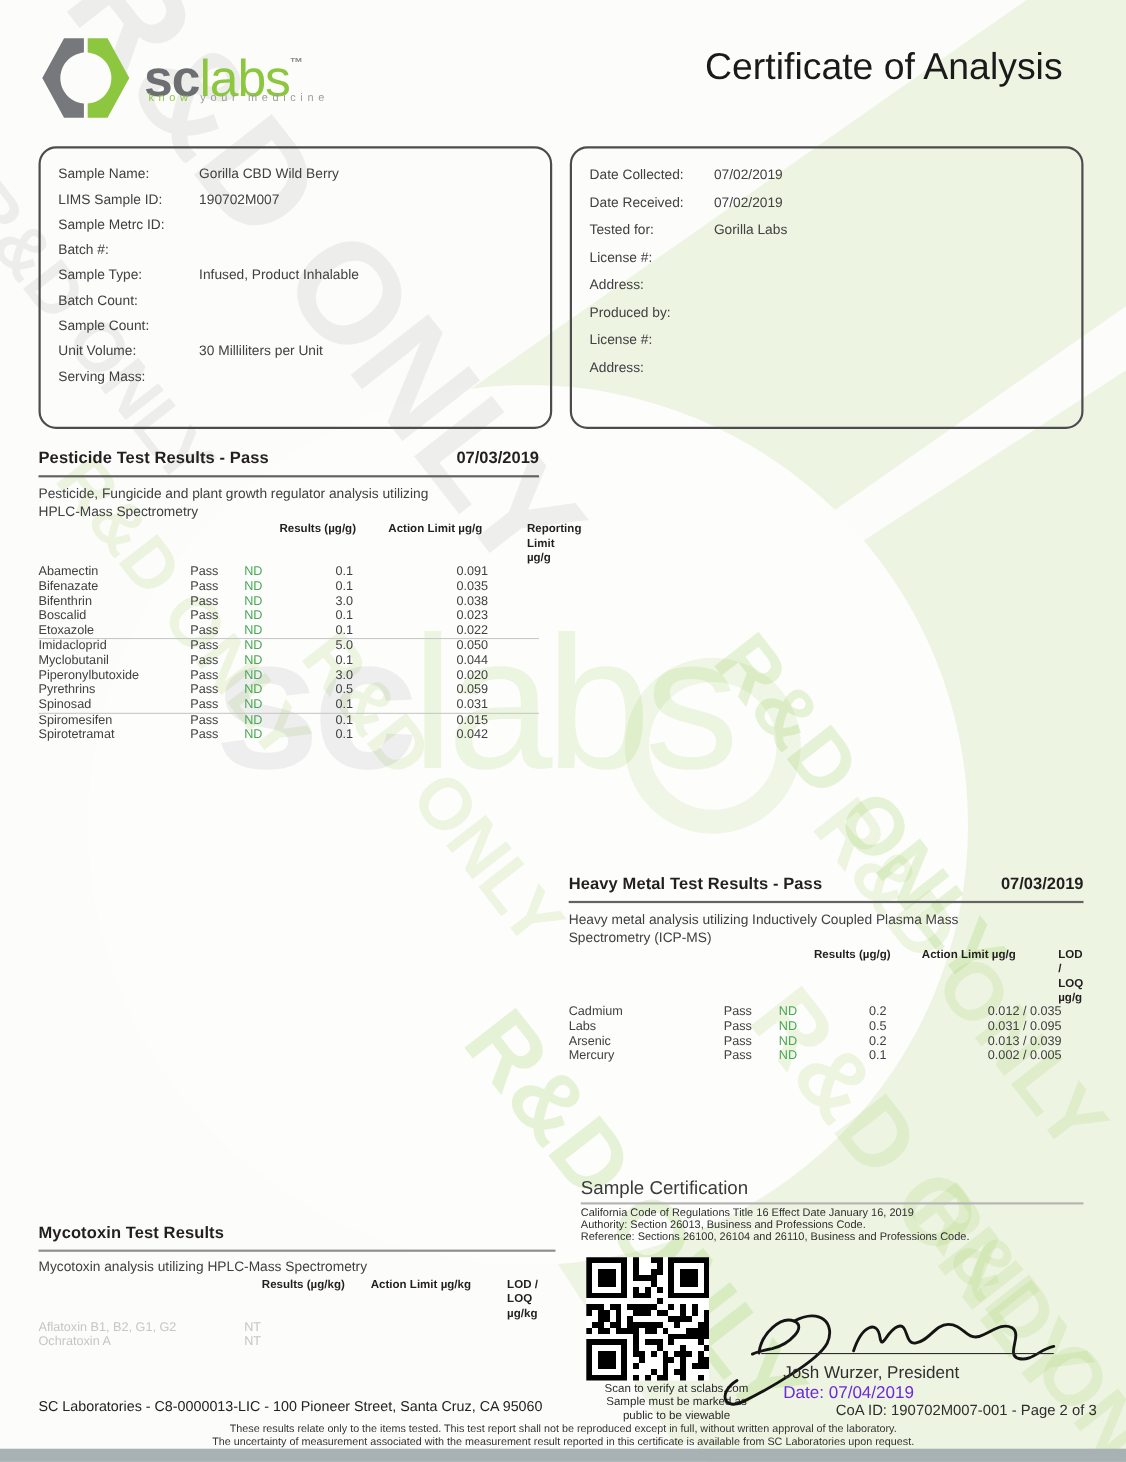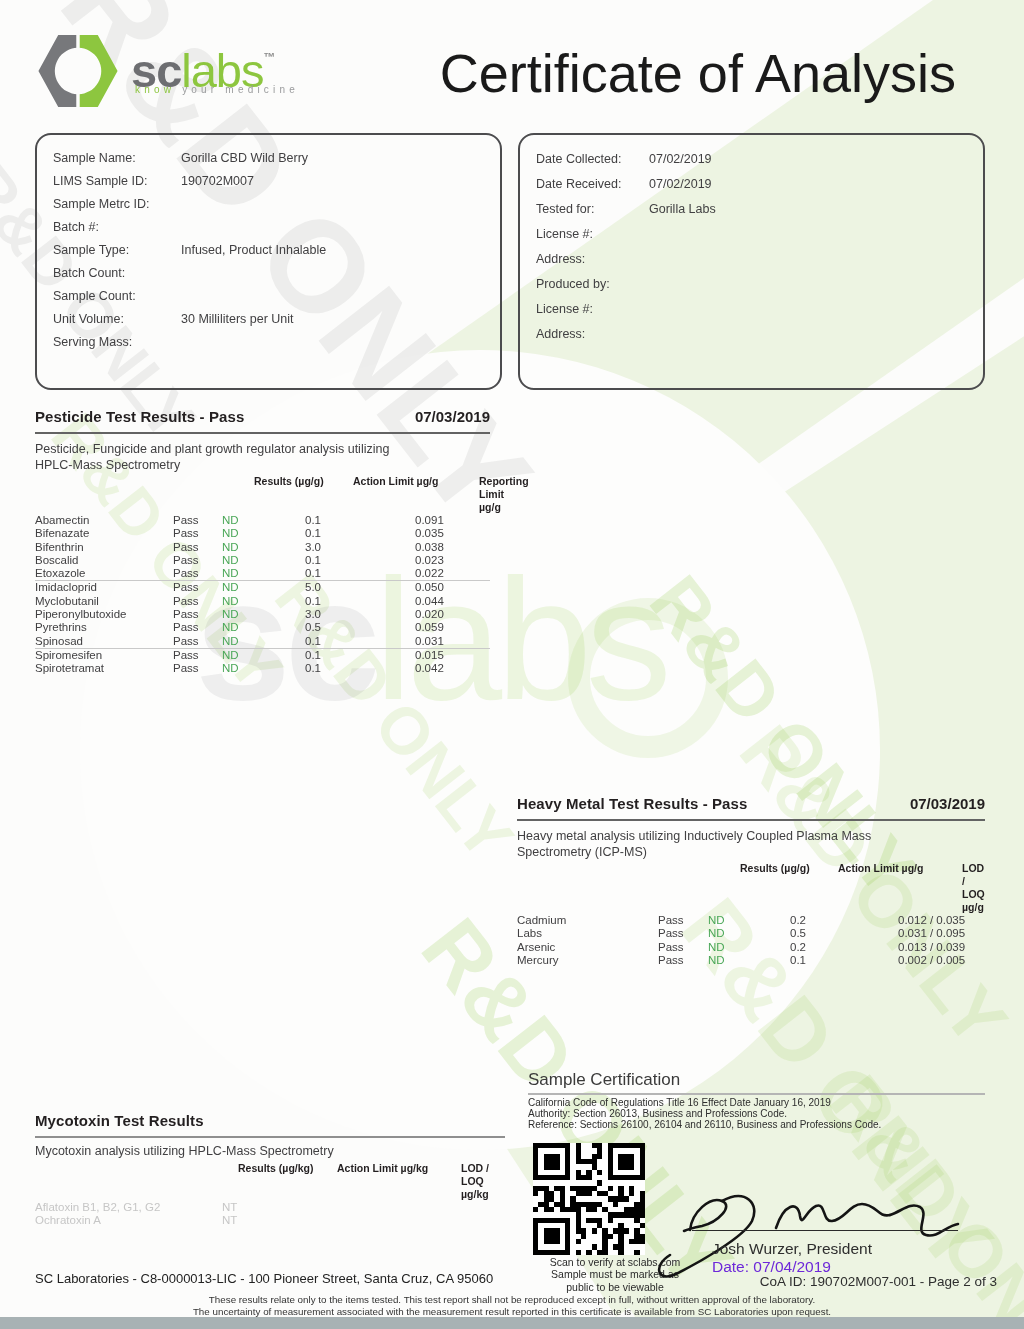--- a/index.html
+++ b/index.html
@@ -27,21 +27,21 @@
 
   
   .logo { position:absolute; left:35px; top:28px; display:flex; align-items:flex-start; }
   .logo svg { display:block; }
   .brand { position:relative; margin-left:10px; }
   .brand-text { font-size:47px; font-weight:bold; letter-spacing:-1px; line-height:58px; color:#6d6e71; }
   .brand-text .labs { color:#8dc63f; font-weight:500; }
   .brand-text .tm { font-size:12px; font-weight:bold; color:#8a8a8a; vertical-align:26px; letter-spacing:0; }
   .tagline { position:absolute; left:4px; top:56px; font-size:10px; letter-spacing:4.2px; color:#9a9b9d; white-space:nowrap; }
   .tagline .know { color:#8dc63f; }
-  .doc-title { position:absolute; right:68px; top:42px; font-size:54px; font-weight:300; color:#1a1a1a; letter-spacing:0; white-space:nowrap; }
+  .doc-title { position:absolute; right:58px; top:42px; font-size:34px; font-weight:300; color:#1a1a1a; letter-spacing:0; white-space:nowrap; }
 
   
   .info-box { position:absolute; top:133px; width:467px; height:257px; border:2px solid #4c4c4e; border-radius:16px; padding:11px 10px 10px 16px; background:transparent; }
   .box-left { left:35px; }
   .box-right { left:518px; }
   .info-row { display:flex; font-size:12.5px; color:#414042; height:23.1px; align-items:center; }
   .box-right .info-row { height:25px; }
   .info-row .lbl { width:128px; flex:none; }
   .box-right .info-row .lbl { width:113px; }
   .info-row .val { flex:1; }

